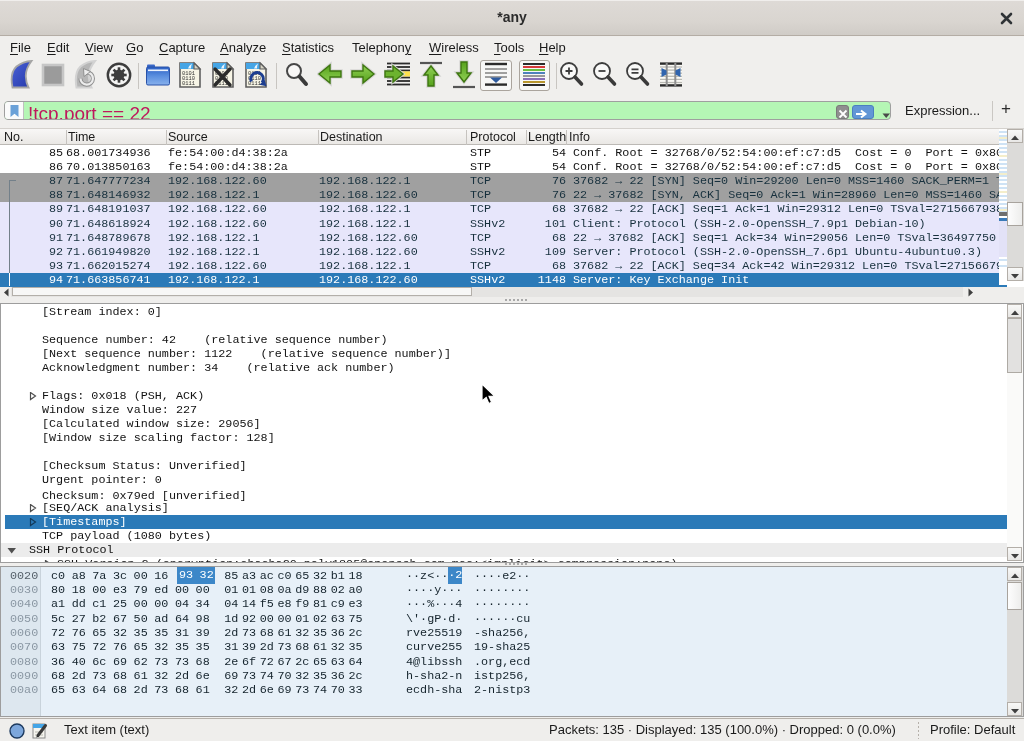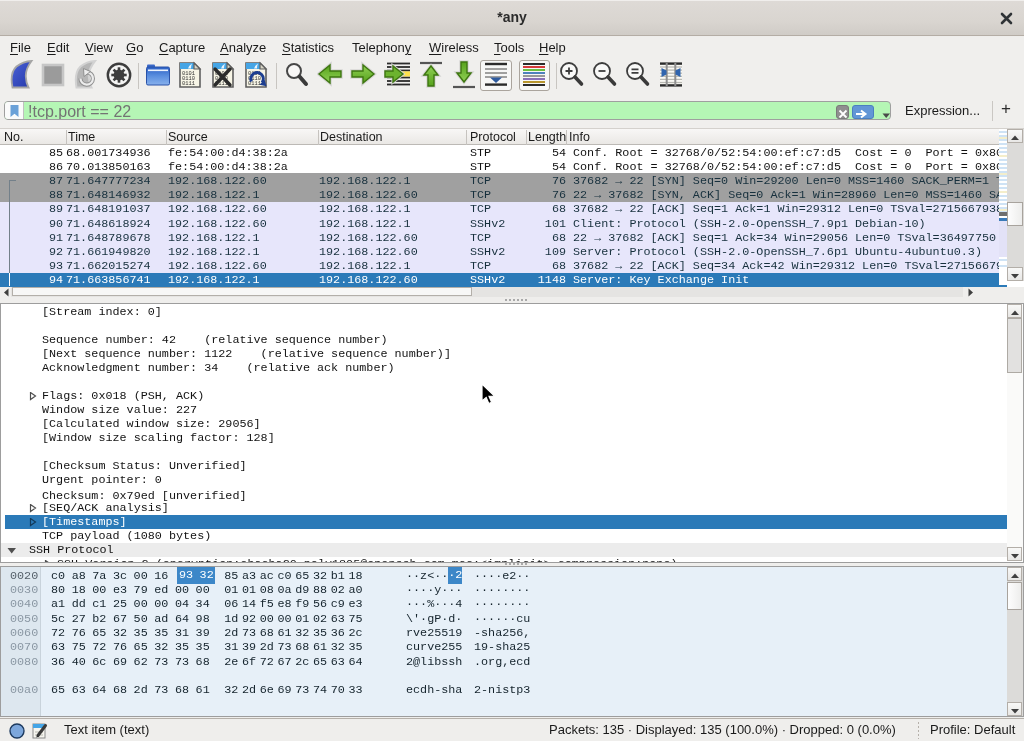--- a/index.html
+++ b/index.html
@@ -15,21 +15,21 @@
 .mi{position:absolute;top:3px;font-size:13px;color:#1b1b1b;}
 .mi u{text-decoration:underline;text-underline-offset:2px;}
 
 #toolbar{left:0;top:58px;width:1024px;height:37px;background:#f0efed;}
 .tsep{position:absolute;top:5px;width:1px;height:26px;background:#c8c5c1;}
 .pressedbtn{position:absolute;top:2px;height:31px;background:#f7f7f6;border:1px solid #aaa49d;border-radius:3px;}
 
 #filterbar{left:0;top:95px;width:1024px;height:33px;background:#f0efed;}
 #ffield{position:absolute;left:4px;top:6px;width:887px;height:19px;border:1px solid #9f9f9f;border-radius:4px;background:#b5f6b5;overflow:hidden;}
 #fbook{position:absolute;left:0;top:0;width:19px;height:19px;background:#fbfbfb;border-right:1px solid #c0c0c0;}
-#ftext{position:absolute;left:23px;top:1px;font-size:16px;color:#737373;}
+#ftext{position:absolute;left:23px;top:1px;font-size:19px;color:#be185d;}
 .fbtn{position:absolute;top:2.5px;width:13px;height:14px;border-radius:3px;color:#fff;text-align:center;line-height:15px;}
 
 #pkthdr{left:0;top:128px;width:1024px;height:17px;background:linear-gradient(#f8f7f6,#eae8e5);border-bottom:1px solid #bcb9b5;border-top:1px solid #d4d1cd;}
 .hc{position:absolute;top:1px;font-size:12.5px;color:#1a1a1a;}
 .hsep{position:absolute;top:1px;width:1px;height:15px;background:#c6c3bf;}
 #pktlist{left:0;top:145px;width:1024px;height:142px;background:#fff;overflow:hidden;}
 .prow{position:absolute;left:0;width:1007px;height:14.2px;overflow:hidden;}
 .prow span{position:absolute;top:0.6px;}
 
 .sb-btn{position:absolute;background:linear-gradient(#f8f8f7,#e8e7e5);border:1px solid #b3aea8;}
@@ -468,25 +468,26 @@
 <div class="sb-btn" style="left:0;top:243px;width:15px;height:14px"><svg width="14" height="12">
         <path d="M3 4 L7 8.5 L11 4 Z" fill="#3f3f3f"></path>
       </svg></div>
 <div class="abs" style="left:0;top:14px;width:15px;height:55px;background:#e2e1e0;border:1px solid #aeaaa4"></div>
 </div>
 <div class="abs" style="left:505px;top:562.5px;width:22px;height:2px;background:repeating-linear-gradient(90deg,#a9a9a9 0 2px,transparent 2px 4px)"></div>
 <div id="hexpane" class="abs">
     <div id="hexoff"></div>
 <div class="xrow mono" style="top:0.8px;color:#14232c"><span style="left:9px;color:#55606a">0020</span><span style="left:50px;word-spacing:-0.5px">c0 a8 7a 3c 00 16 <b style="font-weight:normal;background:#3c87c8;color:#fff;padding:1.4px 1px 1.6px 2px;margin-left:2px">93 32</b></span><span style="left:223.3px;word-spacing:-3.4px">85 a3 ac c0 65 32 b1 18</span><span style="left:405px">··z&lt;··<b style="font-weight:normal;background:#3c87c8;color:#fff;padding:1.4px 0 1.6px 0">·2</b></span><span style="left:473px">····e2··</span></div>
 <div class="xrow mono" style="top:15.13px;color:#14232c"><span style="left:9px;color:#8a97a3">0030</span><span style="left:50px;word-spacing:-0.5px">80 18 00 e3 79 ed 00 00</span><span style="left:223.3px;word-spacing:-3.4px">01 01 08 0a d9 88 02 a0</span><span style="left:405px">····y···</span><span style="left:473px">········</span></div>
-<div class="xrow mono" style="top:29.46px;color:#14232c"><span style="left:9px;color:#8a97a3">0040</span><span style="left:50px;word-spacing:-0.5px">a1 dd c1 25 00 00 04 34</span><span style="left:223.3px;word-spacing:-3.4px">06 14 f5 e8 f9 56 c9 e3</span><span style="left:405px">···%···4</span><span style="left:473px">········</span></div>
+<div class="xrow mono" style="top:29.46px;color:#14232c"><span style="left:9px;color:#8a97a3">0040</span><span style="left:50px;word-spacing:-0.5px">a1 dd c1 25 00 00 04 34</span><span style="left:223.3px;word-spacing:-3.4px">04 14 f5 e8 f9 81 c9 e3</span><span style="left:405px">···%···4</span><span style="left:473px">········</span></div>
 <div class="xrow mono" style="top:43.79px;color:#14232c"><span style="left:9px;color:#8a97a3">0050</span><span style="left:50px;word-spacing:-0.5px">5c 27 b2 67 50 ad 64 98</span><span style="left:223.3px;word-spacing:-3.4px">1d 92 00 00 01 02 63 75</span><span style="left:405px">\'·gP·d·</span><span style="left:473px">······cu</span></div>
 <div class="xrow mono" style="top:58.12px;color:#14232c"><span style="left:9px;color:#8a97a3">0060</span><span style="left:50px;word-spacing:-0.5px">72 76 65 32 35 35 31 39</span><span style="left:223.3px;word-spacing:-3.4px">2d 73 68 61 32 35 36 2c</span><span style="left:405px">rve25519</span><span style="left:473px">-sha256,</span></div>
 <div class="xrow mono" style="top:72.45px;color:#14232c"><span style="left:9px;color:#8a97a3">0070</span><span style="left:50px;word-spacing:-0.5px">63 75 72 76 65 32 35 35</span><span style="left:223.3px;word-spacing:-3.4px">31 39 2d 73 68 61 32 35</span><span style="left:405px">curve255</span><span style="left:473px">19-sha25</span></div>
-<div class="xrow mono" style="top:86.78px;color:#14232c"><span style="left:9px;color:#8a97a3">0080</span><span style="left:50px;word-spacing:-0.5px">36 40 6c 69 62 73 73 68</span><span style="left:223.3px;word-spacing:-3.4px">2e 6f 72 67 2c 65 63 64</span><span style="left:405px">2@libssh</span><span style="left:473px">.org,ecd</span></div>
+<div class="xrow mono" style="top:86.78px;color:#14232c"><span style="left:9px;color:#8a97a3">0080</span><span style="left:50px;word-spacing:-0.5px">36 40 6c 69 62 73 73 68</span><span style="left:223.3px;word-spacing:-3.4px">2e 6f 72 67 2c 65 63 64</span><span style="left:405px">4@libssh</span><span style="left:473px">.org,ecd</span></div>
+<div class="xrow mono" style="top:101.11px;color:#14232c"><span style="left:9px;color:#8a97a3">0090</span><span style="left:50px;word-spacing:-0.5px">68 2d 73 68 61 32 2d 6e</span><span style="left:223.3px;word-spacing:-3.4px">69 73 74 70 32 35 36 2c</span><span style="left:405px">h-sha2-n</span><span style="left:473px">istp256,</span></div>
 <div class="xrow mono" style="top:115.44px;color:#14232c"><span style="left:9px;color:#8a97a3">00a0</span><span style="left:50px;word-spacing:-0.5px">65 63 64 68 2d 73 68 61</span><span style="left:223.3px;word-spacing:-3.4px">32 2d 6e 69 73 74 70 33</span><span style="left:405px">ecdh-sha</span><span style="left:473px">2-nistp3</span></div>
 </div>
 <div class="abs" style="left:1007px;top:567px;width:16px;height:149px;background:#dcdbd9">
 <div class="sb-btn" style="left:0;top:0;width:15px;height:14px"><svg width="14" height="12">
         <path d="M3 8 L7 3.5 L11 8 Z" fill="#3f3f3f"></path>
       </svg></div>
 <div class="sb-btn" style="left:0;top:135px;width:15px;height:14px"><svg width="14" height="12">
         <path d="M3 4 L7 8.5 L11 4 Z" fill="#3f3f3f"></path>
       </svg></div>
 <div class="abs" style="left:0;top:15px;width:15px;height:28px;background:linear-gradient(90deg,#fdfdfd,#ededec);border:1px solid #a8a39d"></div>

